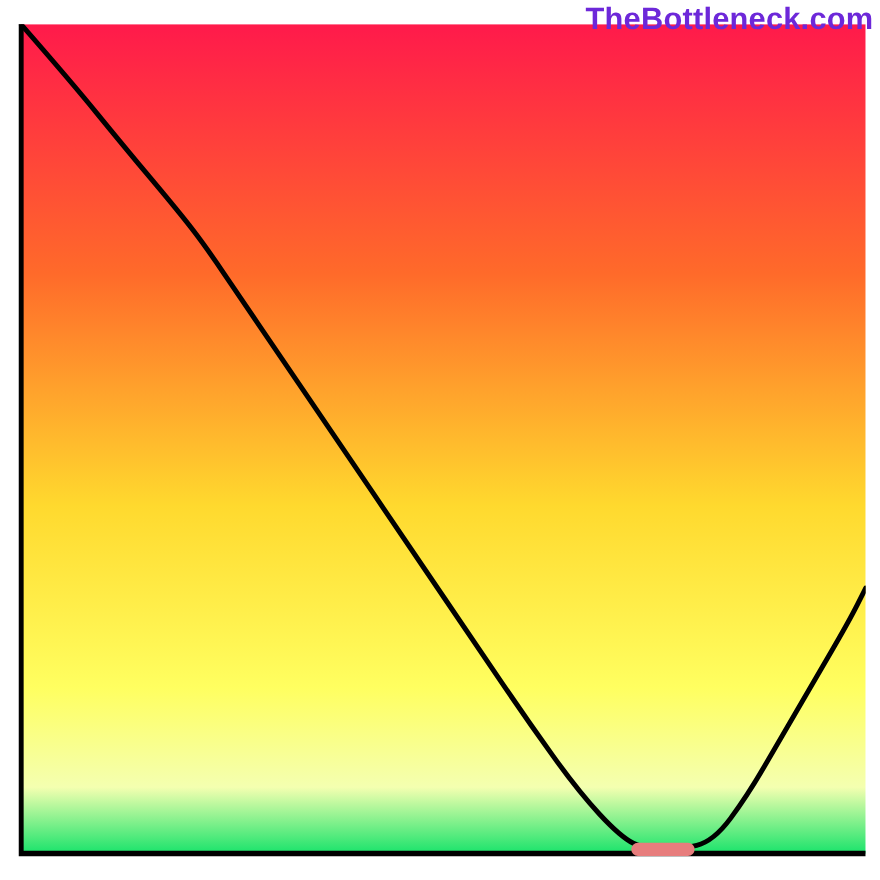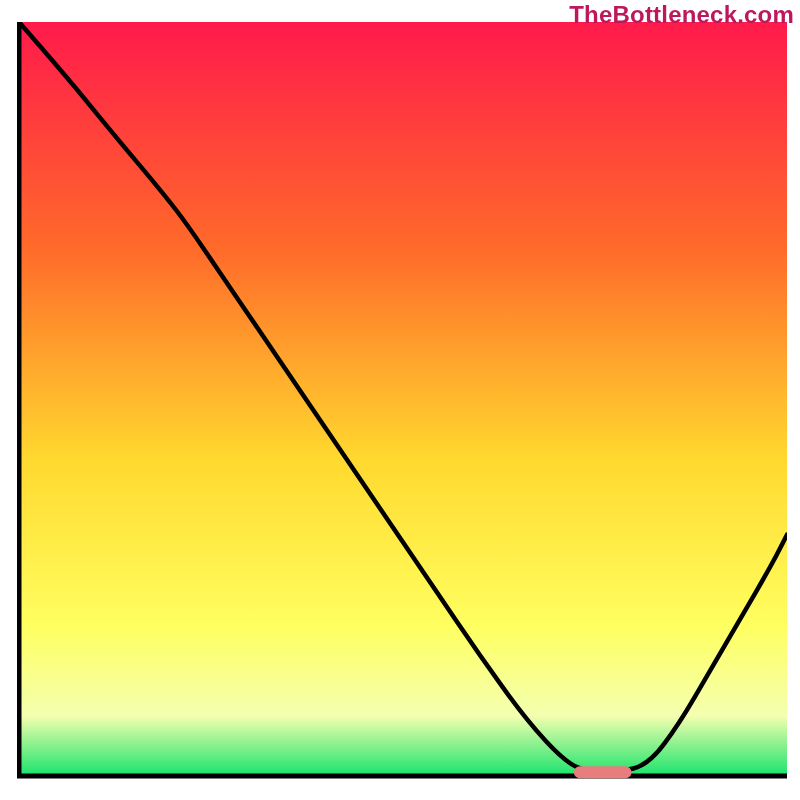--- a/index.html
+++ b/index.html
@@ -13,23 +13,23 @@
   }
   .stage {
     position: relative;
     width: 800px;
     height: 800px;
   }
   .watermark {
     position: absolute;
     top: 1px;
     right: 6px;
-    font-size: 24px;
+    font-size: 28px;
     font-weight: 600;
-    color: #be185d;
+    color: #6d28d9;
     letter-spacing: 0.2px;
     z-index: 10;
   }
   .plot {
     position: absolute;
     left: 17px;
     top: 22px;
     width: 770px;
     height: 758px;
     box-sizing: border-box;

